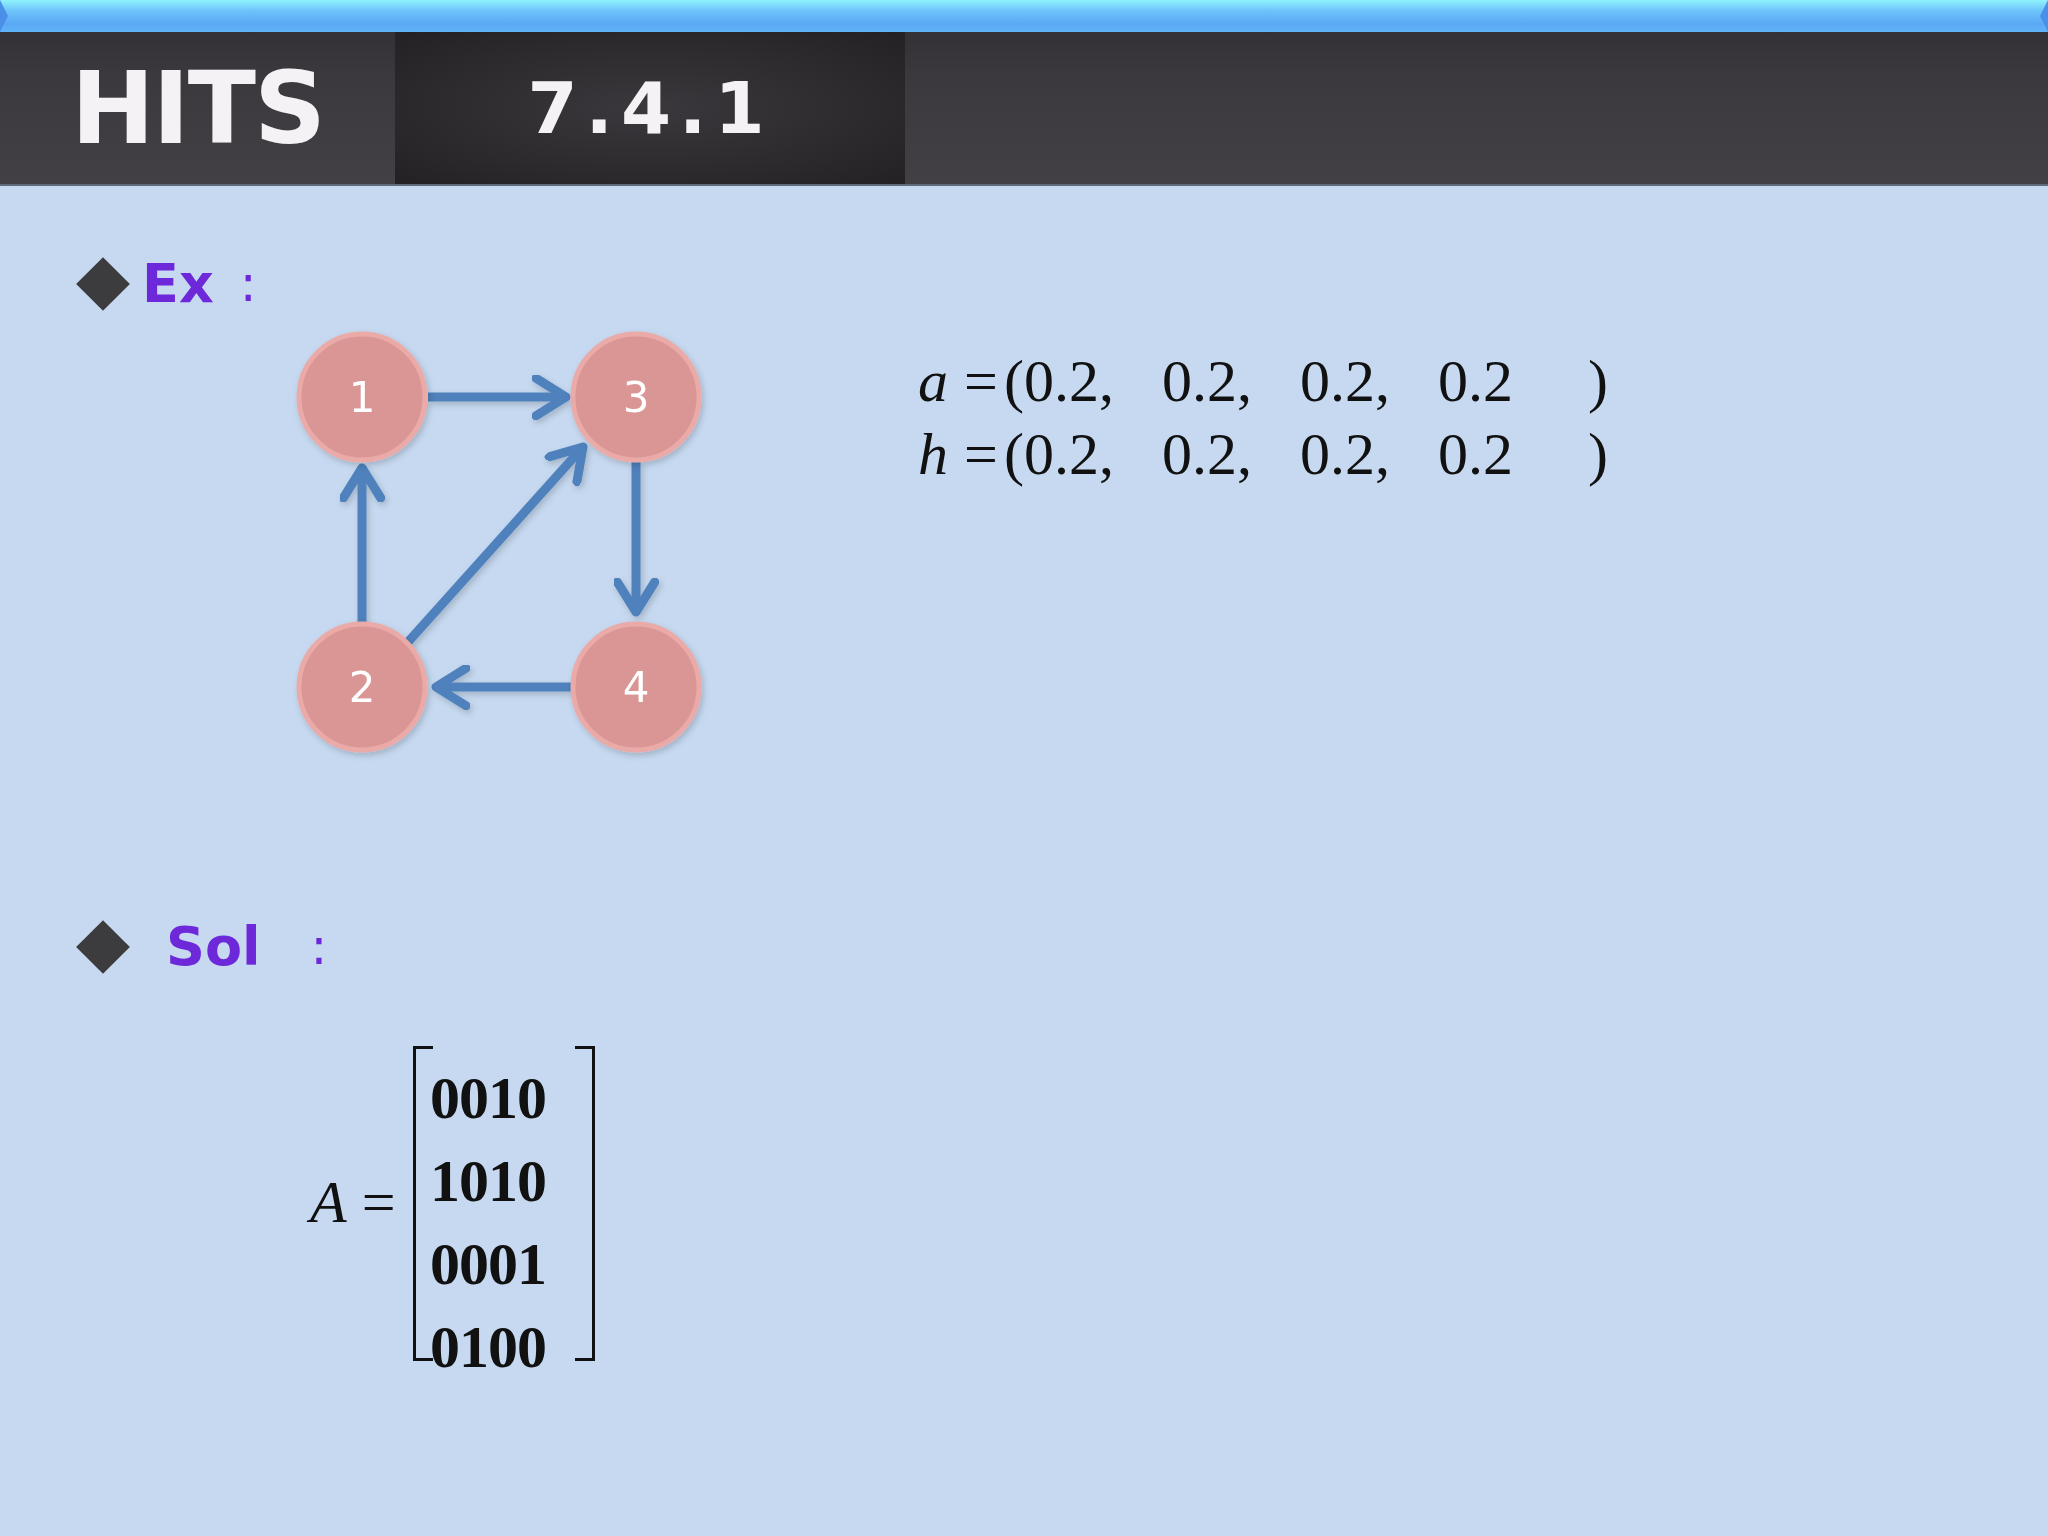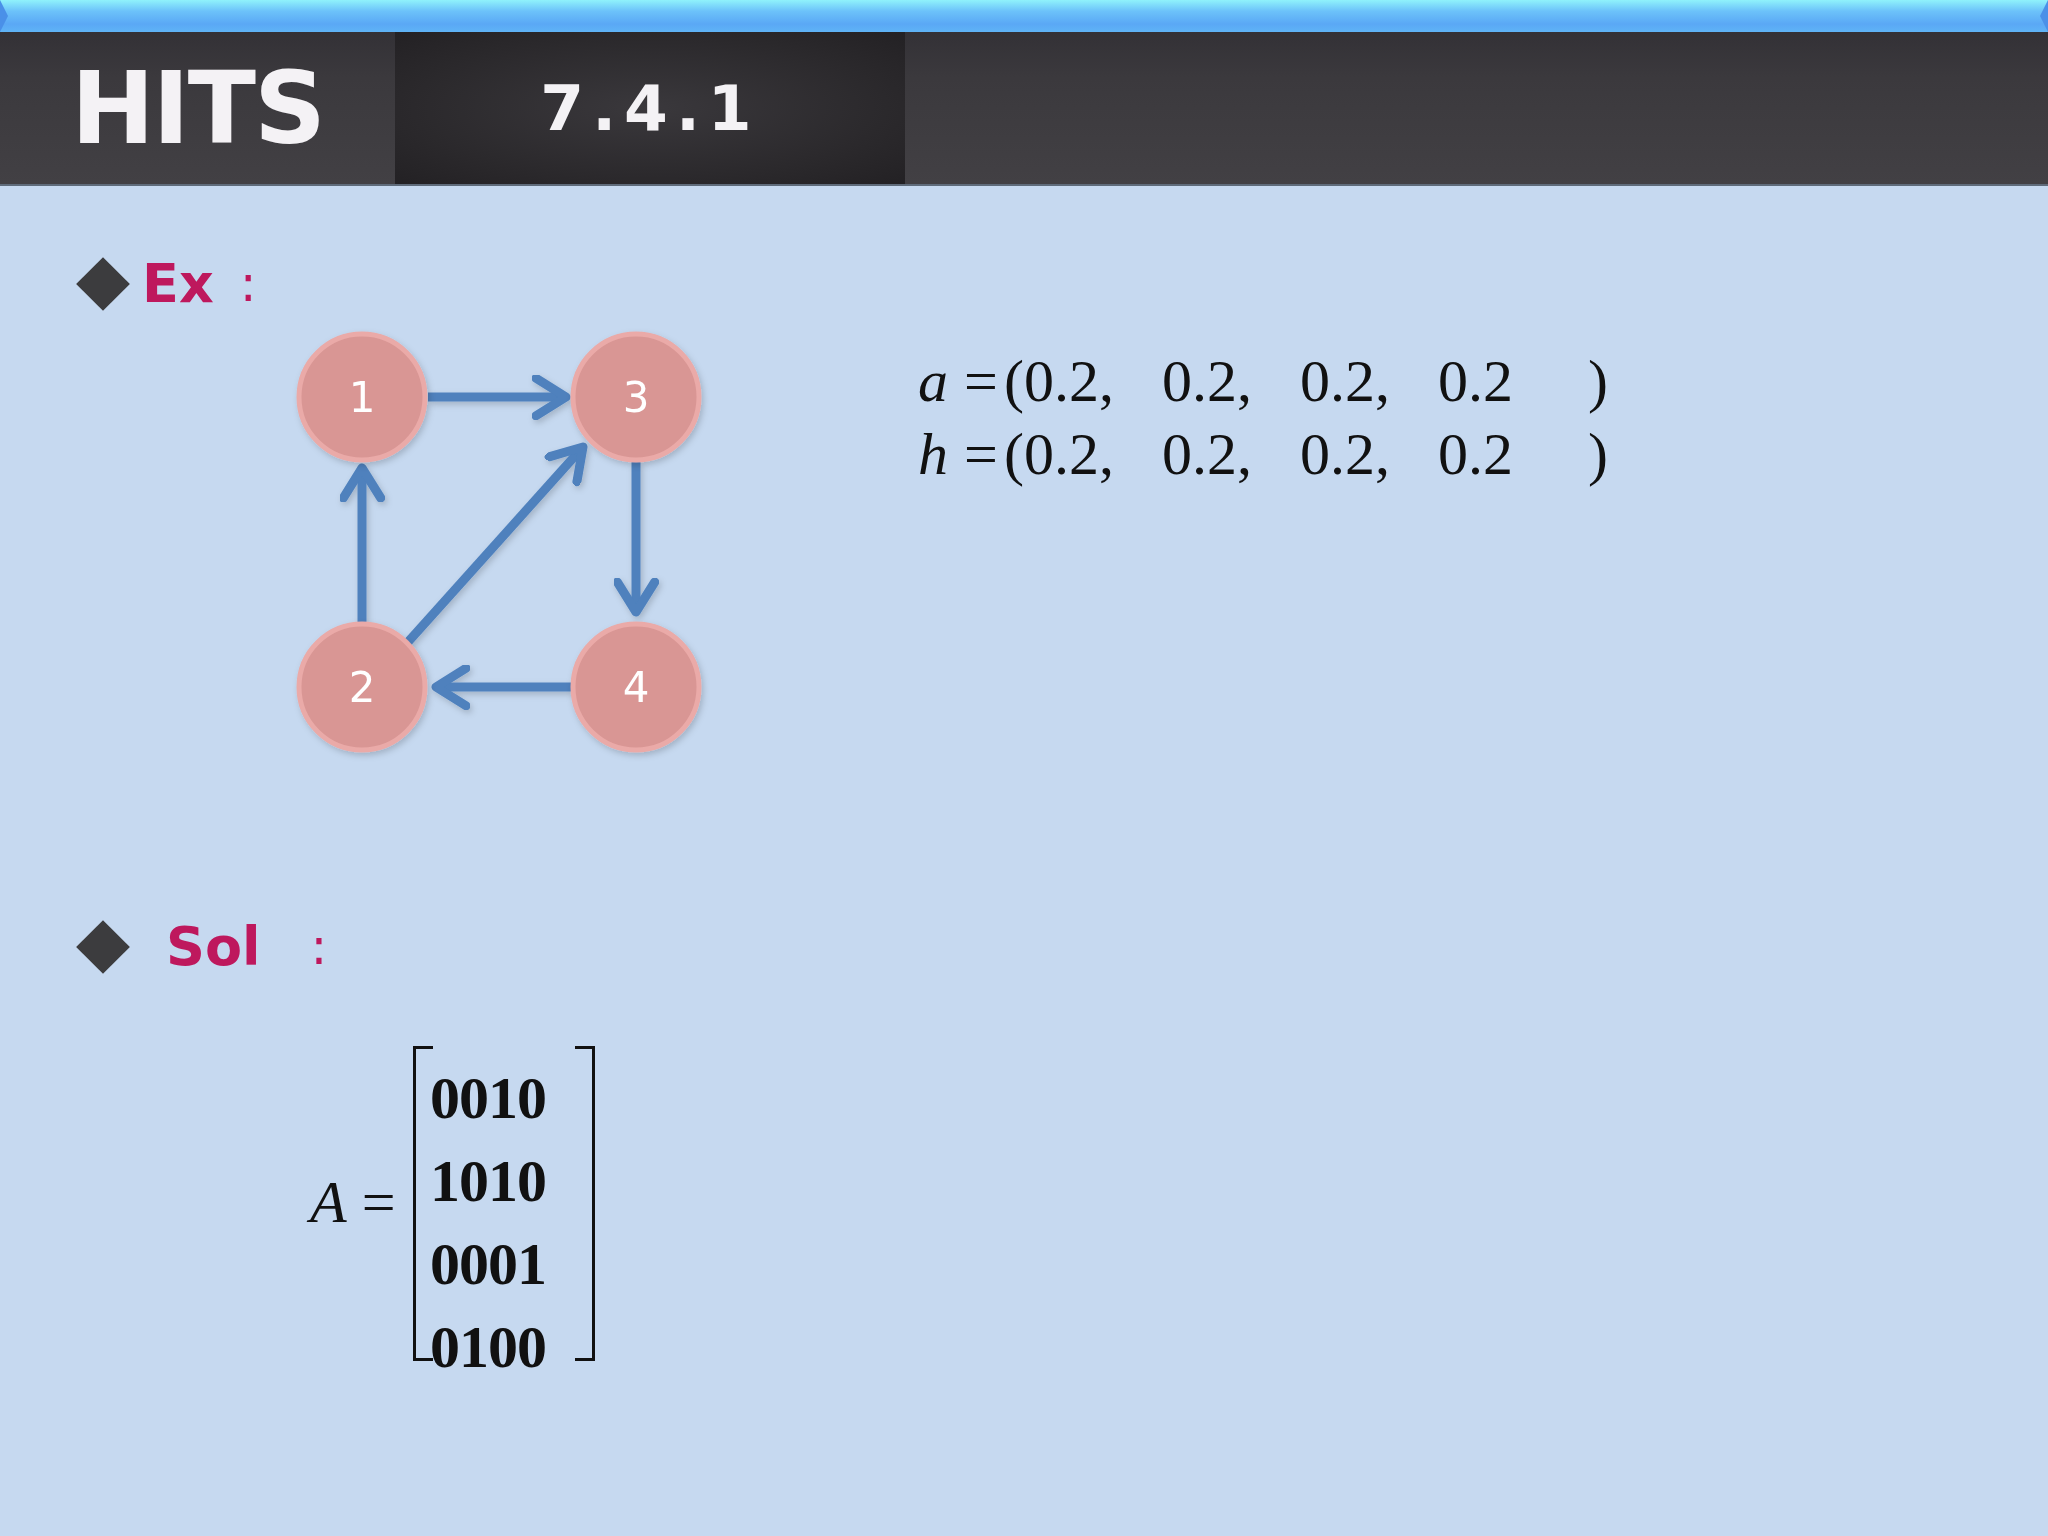--- a/index.html
+++ b/index.html
@@ -28,28 +28,28 @@
       border-bottom: 2px solid #5f6b7a;
     }
     .seg {
       position: absolute; top: 0; height: 152px;
       display: flex; align-items: center; justify-content: center;
       color: #f4f2f5; font-weight: bold;
       font-family: "DejaVu Sans", sans-serif;
     }
     .seg.s1 { left: 0; width: 395px; font-size: 100px; letter-spacing: -2px; }
     .seg.s2 {
-      left: 395px; width: 510px; font-size: 63px; letter-spacing: 8px;
+      left: 395px; width: 510px; font-size: 72px; letter-spacing: 8px;
       background: radial-gradient(ellipse at center, #3a383c 0%, #2a282b 70%, #232124 100%);
     }
     .seg.s3 { left: 905px; width: 1143px; justify-content: flex-start; padding-left: 66px; box-sizing: border-box; font-size: 100px; letter-spacing: -1px; }
 
     .bullet {
       position: absolute; display: flex; align-items: center;
-      color: #be185d; font-weight: bold; font-family: "DejaVu Sans", sans-serif;
+      color: #6d28d9; font-weight: bold; font-family: "DejaVu Sans", sans-serif;
       font-size: 54px;
     }
     .bullet .diamond {
       width: 38px; height: 38px; background: #3c3c3e;
       transform: rotate(45deg); margin-right: 20px; margin-left: 6px;
     }
     .bullet .colon { font-weight: normal; margin-left: 26px; font-size: 50px; }
     .bullet.ex { left: 78px; top: 252px; }
     .bullet.sol { left: 78px; top: 915px; gap: 24px; }
 

